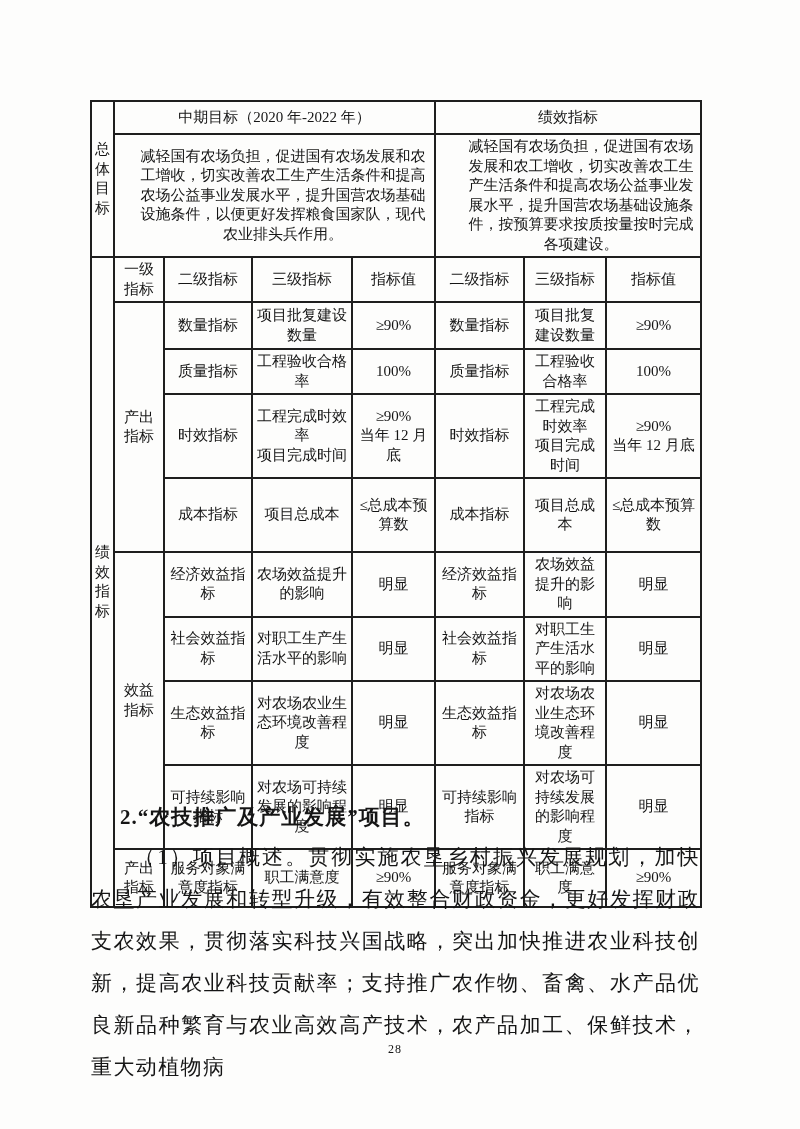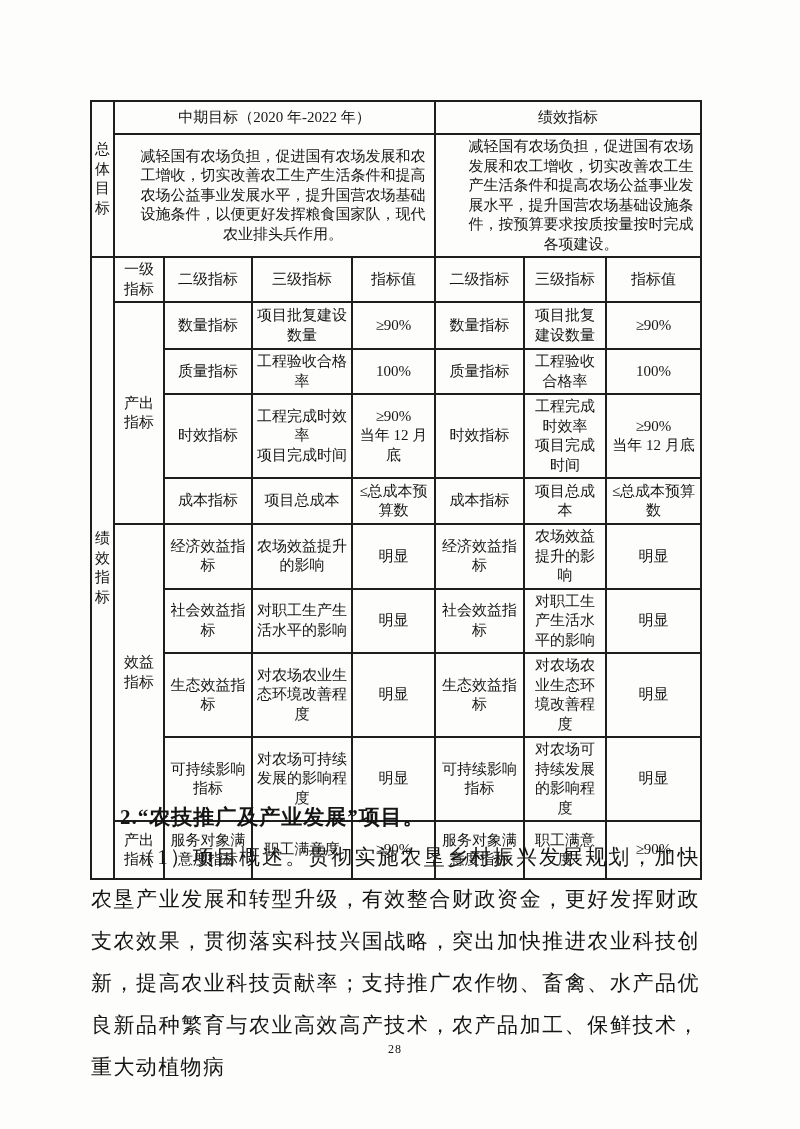--- a/index.html
+++ b/index.html
@@ -136,21 +136,21 @@
         <td class="l3">工程完成时效率
 项目完成时间</td>
         <td class="val">≥90%
 当年 12 月底</td>
         <td class="l2">时效指标</td>
         <td class="l3">工程完成时效率
 项目完成时间</td>
         <td class="val">≥90%
 当年 12 月底</td>
       </tr>
-      <tr style="height:46px">
+      <tr style="height:74px">
         <td class="l2">成本指标</td>
         <td class="l3">项目总成本</td>
         <td class="val">≤总成本预算数</td>
         <td class="l2">成本指标</td>
         <td class="l3">项目总成本</td>
         <td class="val">≤总成本预算数</td>
       </tr>
 
       <tr style="height:47px">
         <td class="l1" rowspan="4">效益指标</td>

